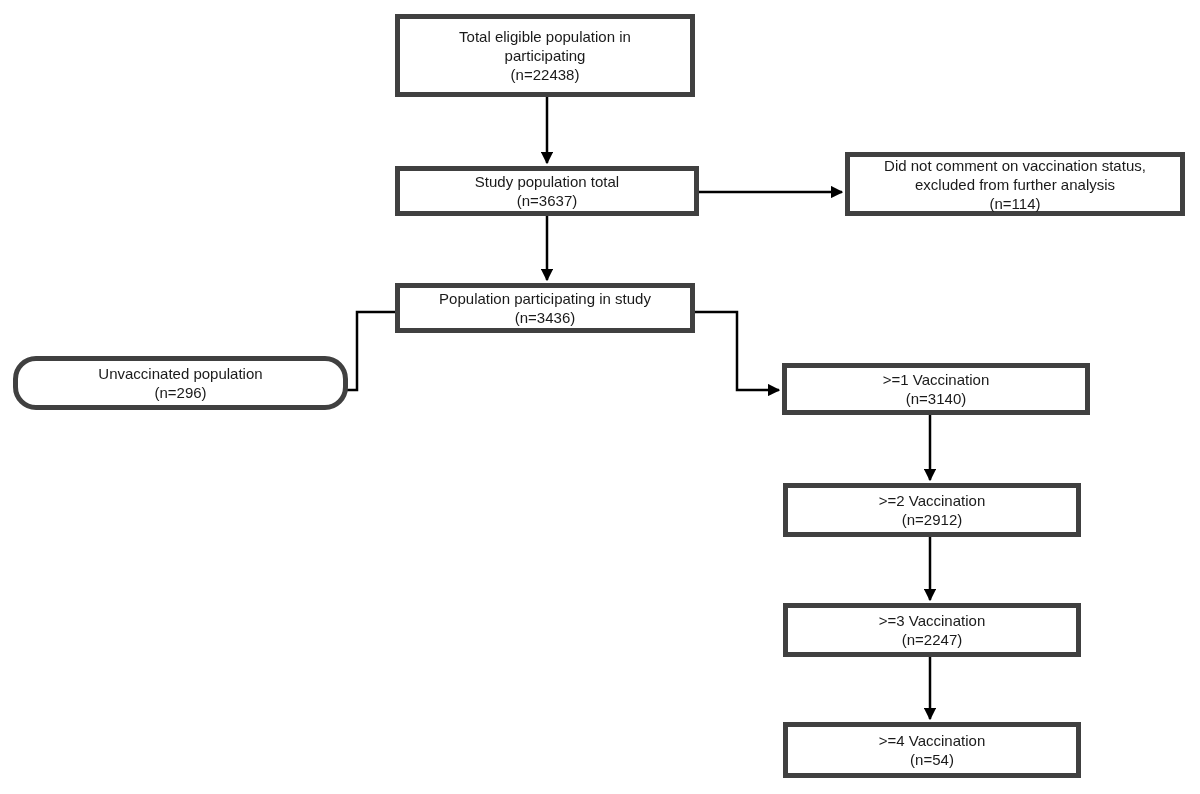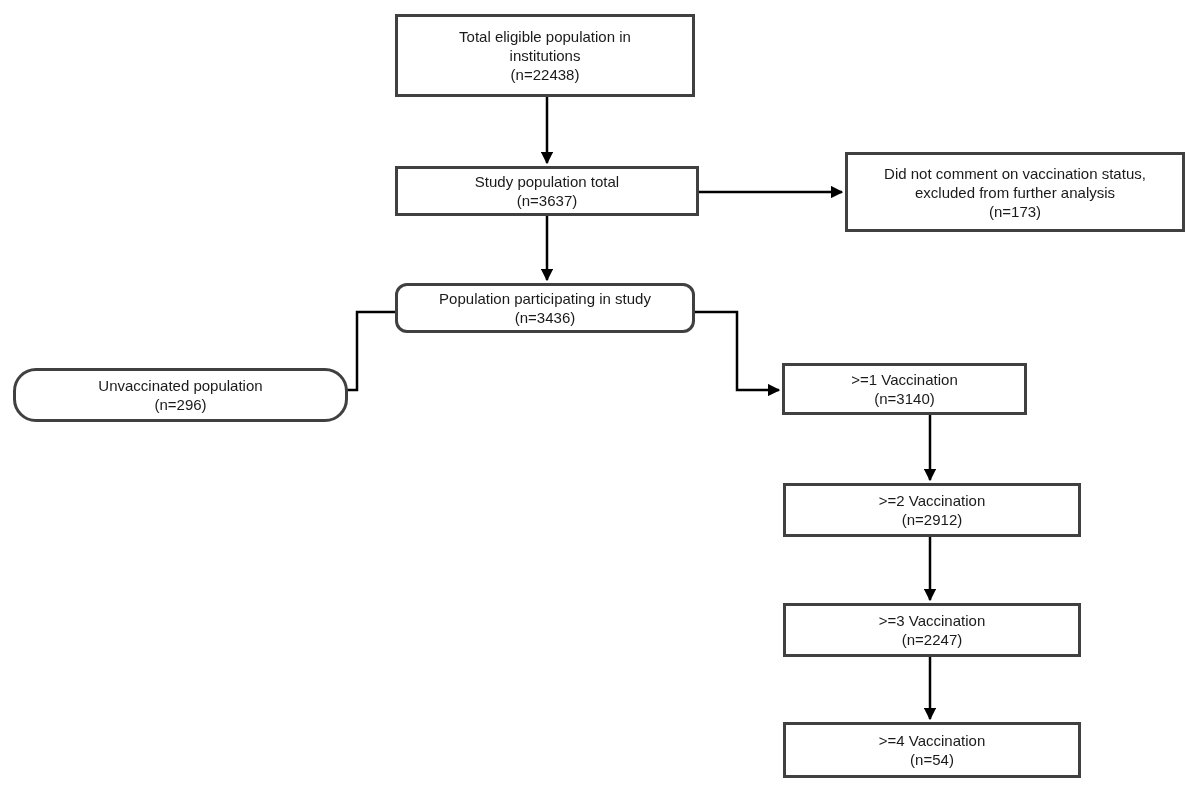--- a/index.html
+++ b/index.html
@@ -19,21 +19,21 @@
     position: absolute;
     left: 0;
     top: 0;
     width: 1200px;
     height: 794px;
     pointer-events: none;
   }
   .node {
     position: absolute;
     box-sizing: border-box;
-    border: 3px solid #404040;
+    border: 5px solid #404040;
     background: #ffffff;
     display: flex;
     flex-direction: column;
     justify-content: center;
     align-items: center;
     text-align: center;
     color: #1a1a1a;
     font-size: 15px;
     line-height: 19px;
   }
@@ -59,46 +59,46 @@
       <path d="M395,312 L357,312 L357,390 L320,390" marker-end="url(#arrow)"></path>
       <path d="M695,312 L737,312 L737,390 L779,390" marker-end="url(#arrow)"></path>
       <path d="M930,415 L930,480" marker-end="url(#arrow)"></path>
       <path d="M930,537 L930,600" marker-end="url(#arrow)"></path>
       <path d="M930,657 L930,719" marker-end="url(#arrow)"></path>
     </g>
   </svg>
 
   <div class="node" style="left:395px; top:14px; width:300px; height:83px;">
     <div class="ln">Total eligible population in</div>
-    <div class="ln">institutions</div>
+    <div class="ln">participating</div>
     <div class="ln">(n=22438)</div>
   </div>
 
   <div class="node" style="left:395px; top:166px; width:304px; height:50px;">
     <div class="ln">Study population total</div>
     <div class="ln">(n=3637)</div>
   </div>
 
-  <div class="node" style="left:845px; top:152px; width:340px; height:80px;">
+  <div class="node" style="left:845px; top:152px; width:340px; height:64px;">
     <div class="ln">Did not comment on vaccination status,</div>
     <div class="ln">excluded from further analysis</div>
-    <div class="ln">(n=173)</div>
+    <div class="ln">(n=114)</div>
   </div>
 
-  <div class="node" style="left:395px; top:283px; width:300px; height:50px;border-radius:12px;">
+  <div class="node" style="left:395px; top:283px; width:300px; height:50px;">
     <div class="ln">Population participating in study</div>
     <div class="ln">(n=3436)</div>
   </div>
 
-  <div class="node" style="left:13px; top:368px; width:335px; height:54px;border-radius:23px;">
+  <div class="node" style="left:13px; top:356px; width:335px; height:54px;border-radius:23px;">
     <div class="ln">Unvaccinated population</div>
     <div class="ln">(n=296)</div>
   </div>
 
-  <div class="node" style="left:782px; top:363px; width:245px; height:52px;">
+  <div class="node" style="left:782px; top:363px; width:308px; height:52px;">
     <div class="ln">&gt;=1 Vaccination</div>
     <div class="ln">(n=3140)</div>
   </div>
 
   <div class="node" style="left:783px; top:483px; width:298px; height:54px;justify-content:center;">
     <div class="ln">&gt;=2 Vaccination</div>
     <div class="ln">(n=2912)</div>
   </div>
 
   <div class="node" style="left:783px; top:603px; width:298px; height:54px;text-align:center;">

